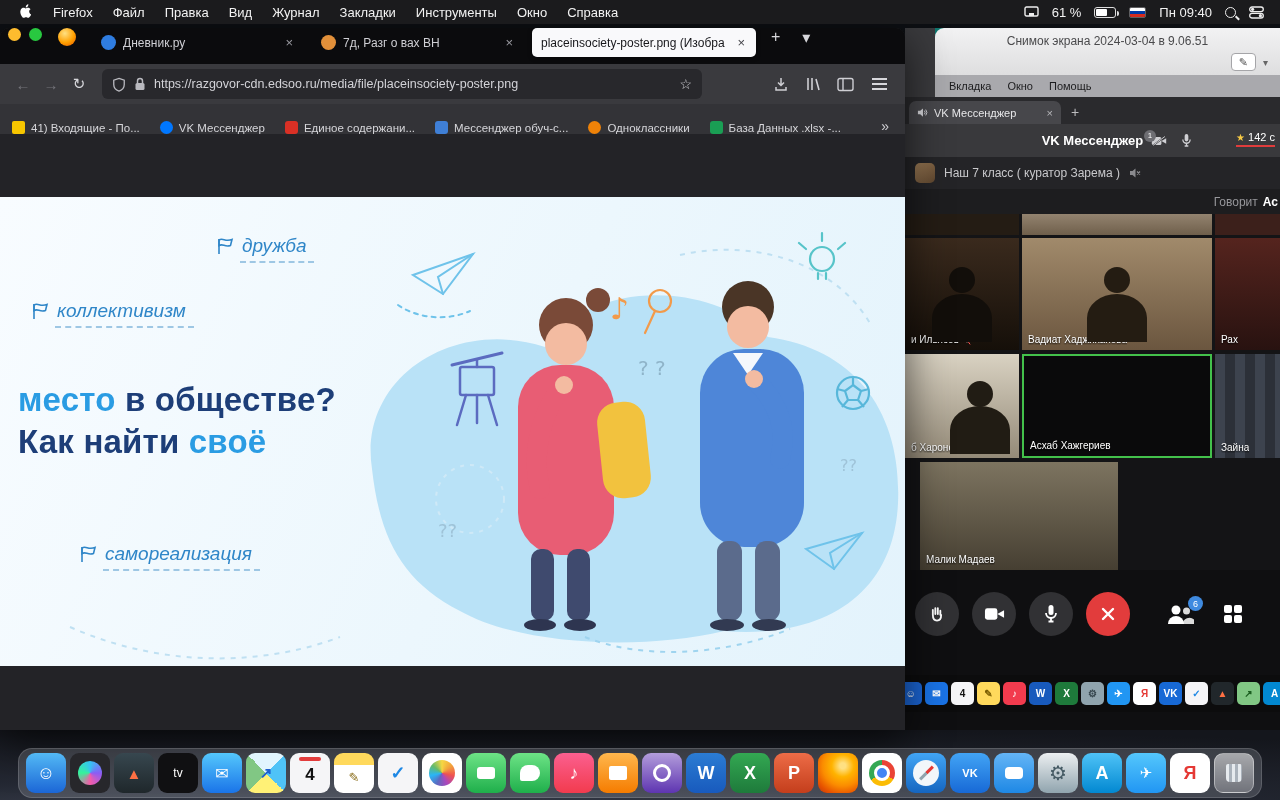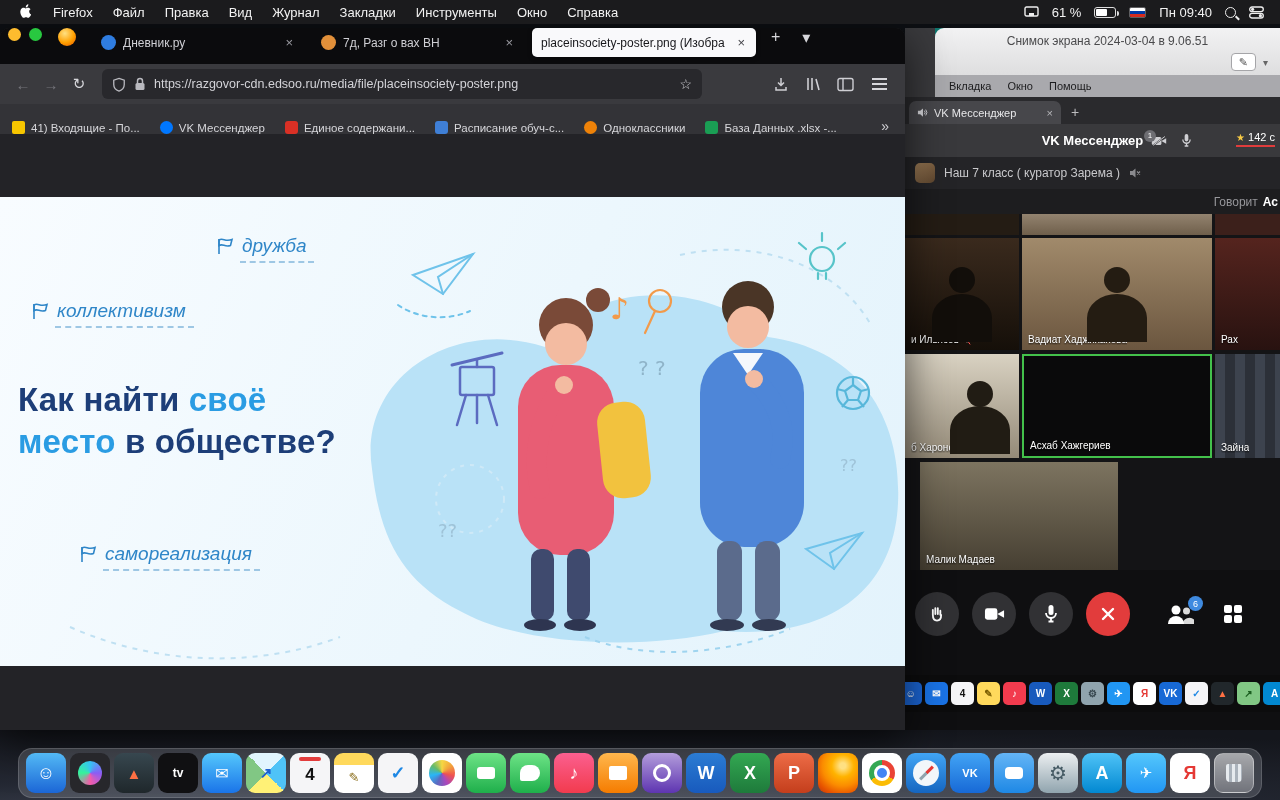--- a/index.html
+++ b/index.html
@@ -124,21 +124,21 @@
 .mdi:nth-child(15){background:#0288d1}
 
 
 #wallstrip{position:absolute;left:0;top:730px;width:1280px;height:70px;background:radial-gradient(140% 130% at 28% 125%,#3d4350 0%,#242833 42%,#14161c 100%)}
 #dock{position:absolute;left:50%;bottom:2px;transform:translateX(-50%);height:50px;border-radius:14px;background:rgba(190,196,206,.22);border:1px solid rgba(255,255,255,.15);display:flex;align-items:center;gap:4px;padding:0 7px;z-index:60}
 .di{width:40px;height:40px;border-radius:9px;display:flex;align-items:center;justify-content:center;font-size:18px;color:#fff;position:relative;flex:none}
 .di span{position:relative;z-index:2}
 .d-finder{background:linear-gradient(180deg,#53b9f5,#1b66d6)}
 .d-siri{background:#27272b}.d-siri::before{content:"";position:absolute;width:24px;height:24px;border-radius:50%;background:conic-gradient(#35c3f3,#8a5cf5,#f55ca8,#35f39a,#35c3f3)}
 .d-launchpad{background:linear-gradient(#37474f,#1f272b)}.d-launchpad span{color:#ff7043;font-size:15px}
-.d-tv{background:#101012}.d-tv span{font-size:12px;font-weight:700}
+.d-tv{background:#101012}.d-tv span{font-size:12px;font-weight:400}
 .d-mail{background:linear-gradient(#54c7fc,#1a74e8)}.d-mail span{font-size:16px}
 .d-maps{background:conic-gradient(from 45deg,#4fc3f7 0 25%,#fff176 0 50%,#81c784 0 75%,#e1f5fe 0)}.d-maps span{color:#1e60d0;font-weight:700;font-size:15px}
 .d-calendar{background:#f5f5f7}.d-calendar span{color:#111;font-weight:700;font-size:17px;margin-top:4px}
 .d-calendar::before{content:"";position:absolute;top:4px;left:50%;transform:translateX(-50%);width:22px;height:4px;border-radius:2px;background:#e23c3c}
 .d-notes{background:linear-gradient(#ffd95c 0 30%,#fff 30%)}.d-notes span{color:#8a6d1a;font-size:13px;margin-top:9px}
 .d-reminders{background:#f5f5f7}.d-reminders span{color:#1e88e5;font-weight:700}
 .d-photos{background:#fff}.d-photos::before{content:"";position:absolute;width:26px;height:26px;border-radius:50%;background:conic-gradient(#f6d743,#f2a33c,#ef5350,#ab47bc,#5c6bc0,#29b6f6,#66bb6a,#f6d743)}
 .d-facetime{background:linear-gradient(#6de386,#1faf4b)}.d-facetime::before{content:"";position:absolute;width:18px;height:12px;border-radius:3px;background:#fff}
 .d-messages{background:linear-gradient(#6de386,#1faf4b)}.d-messages::before{content:"";position:absolute;width:20px;height:16px;background:#fff;border-radius:8px 8px 8px 2px}
 .d-music{background:linear-gradient(#fb5f8f,#f23b4e)}
@@ -273,21 +273,21 @@
     <span class="bm">
         <span class="bfav bf2"></span>
         <span>VK Мессенджер</span>
       </span>
     <span class="bm">
         <span class="bfav bf3"></span>
         <span>Единое содержани...</span>
       </span>
     <span class="bm">
         <span class="bfav bf4"></span>
-        <span>Расписание обуч-с...</span>
+        <span>Мессенджер обуч-с...</span>
       </span>
     <span class="bm">
         <span class="bfav bf5"></span>
         <span>Одноклассники</span>
       </span>
     <span class="bm">
         <span class="bfav bf6"></span>
         <span>База Данных .xlsx -...</span>
       </span>
     <span class="bchev">»</span>
@@ -373,22 +373,22 @@
       </div>
       <div class="flagtag ft-bottom">
         <svg width="20" height="22" viewBox="0 0 20 20">
             <path d="M4 18 V3" stroke="#2f86c8" stroke-width="1.6" fill="none"></path>
             <path d="M4 4 C8 1.5 10 6 17 3.5 L15.5 9.5 C9.5 11.5 8 7 4 9.5 Z" fill="none" stroke="#2f86c8" stroke-width="1.6"></path>
           </svg>
         <span class="ftxt">самореализация</span>
       </div>
 
       <div class="poster-title">
+        <div><span class="blue">место</span> <span>в обществе?</span></div>
         <div><span>Как найти</span> <span class="blue">своё</span></div>
-        <div><span class="blue">место</span> <span>в обществе?</span></div>
       </div>
     </div>
   </div>
 </div>
 
 <div id="panel">
   <div class="pv-gap"></div>
   <div class="pv-bar">
     <div class="pv-title">Снимок экрана 2024-03-04 в 9.06.51</div>
     <div class="pv-tools">

